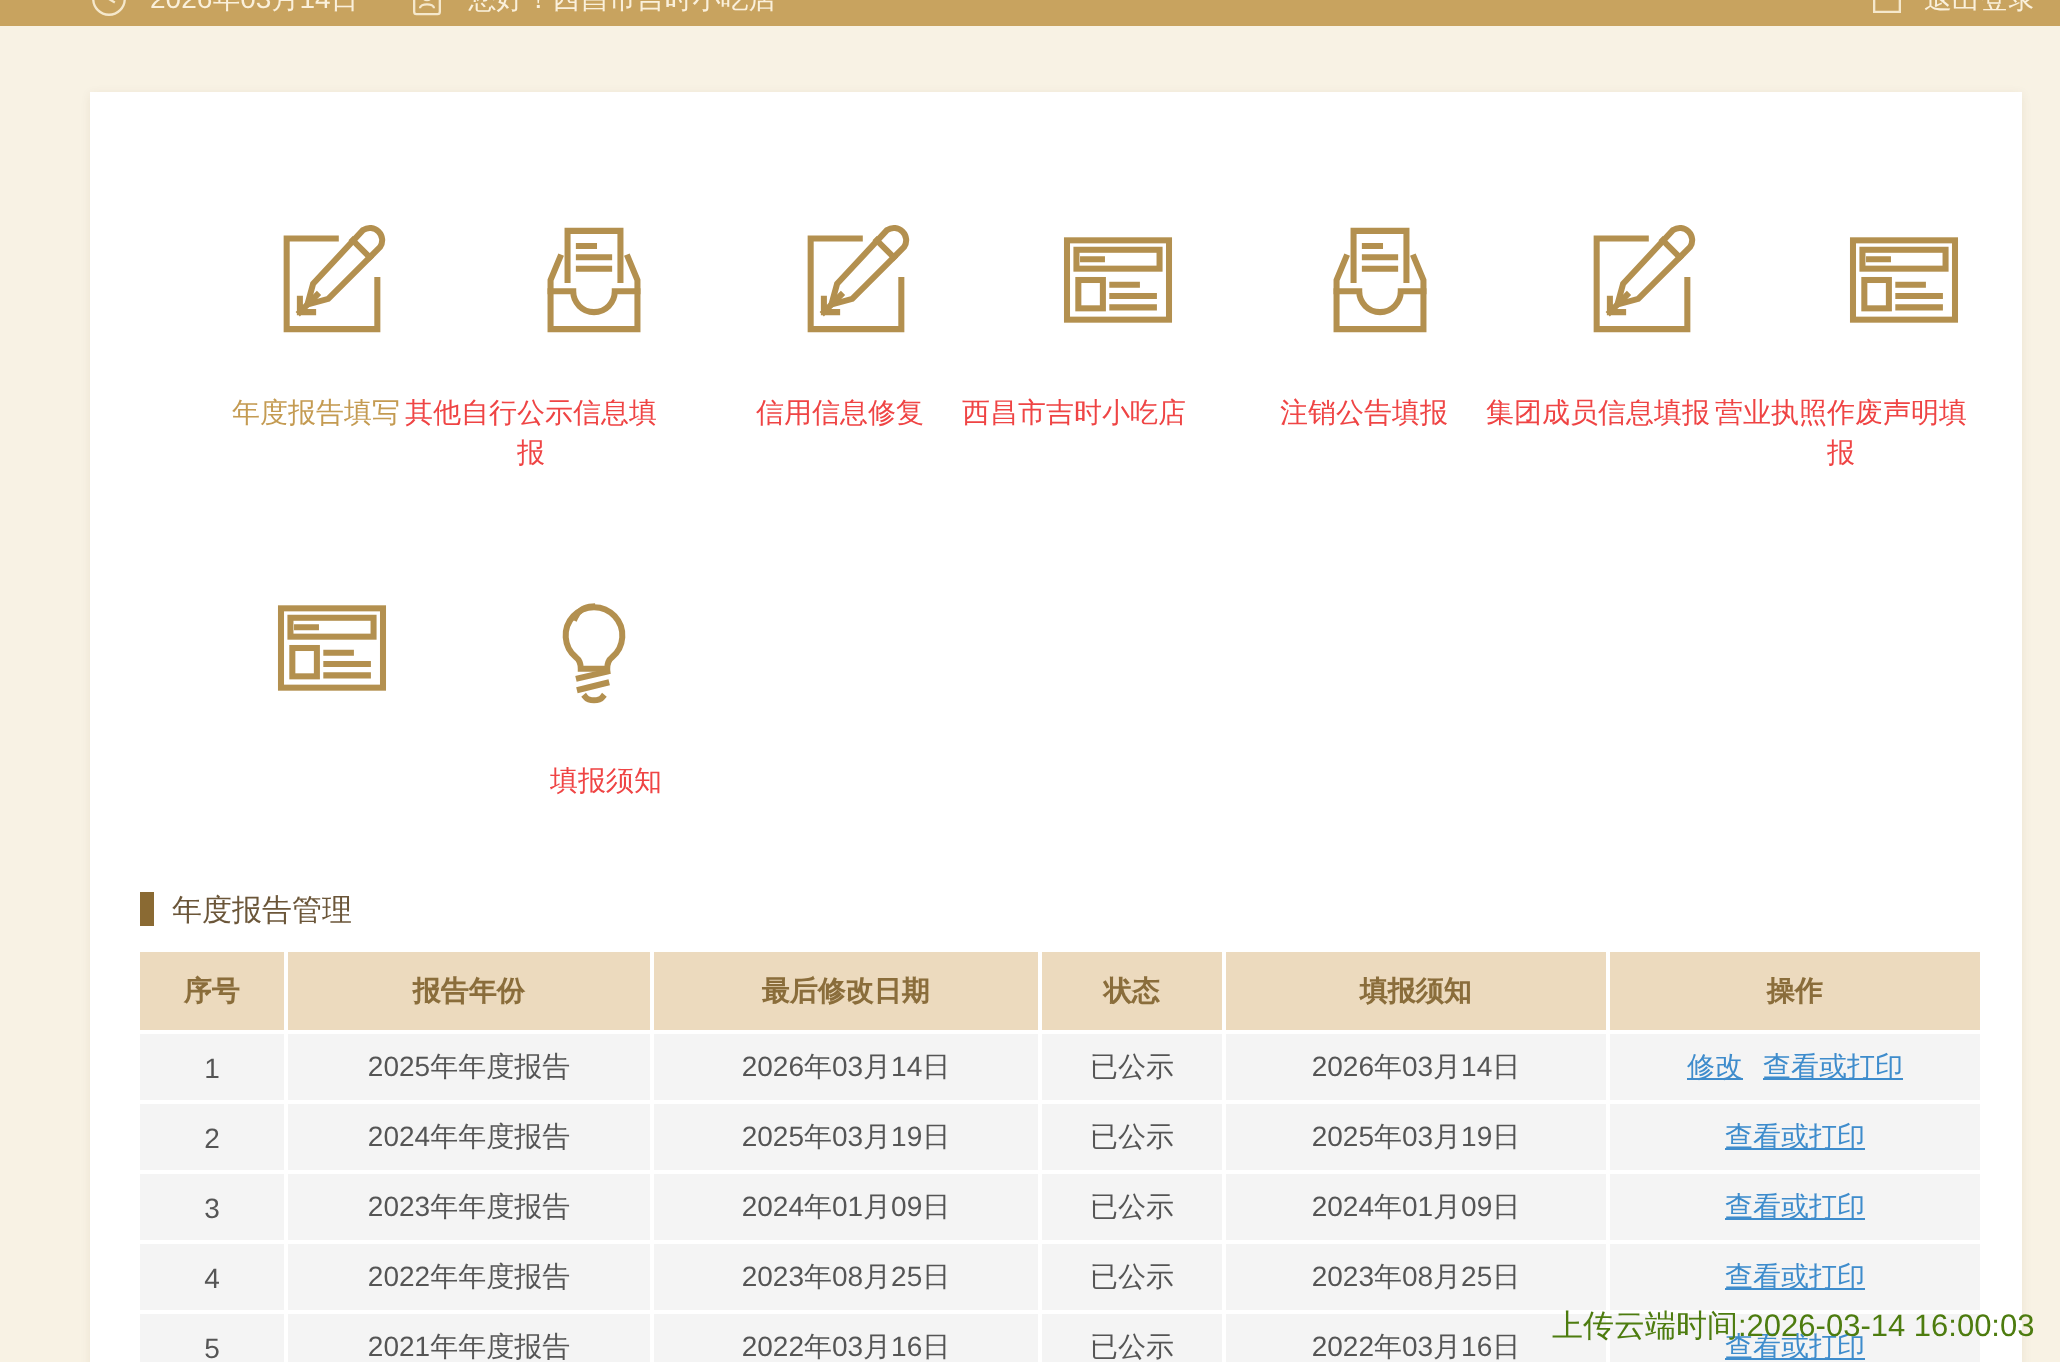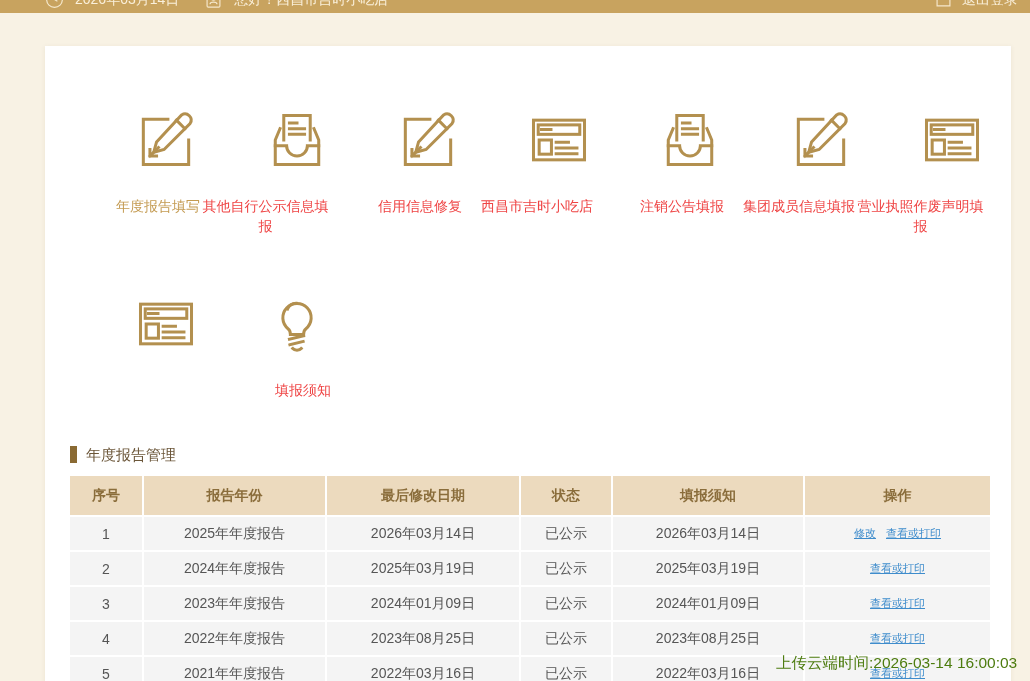--- a/index.html
+++ b/index.html
@@ -37,21 +37,21 @@
   .section-header{position:absolute;left:25px;top:400px;display:flex;}
   .section-bar{width:7px;height:17px;background:#8a6a33;}
   .section-title{margin-left:9px;font-size:15px;color:#6b5639;}
 
   
   .report-table{position:absolute;left:25px;top:430px;width:920px;display:flex;flex-direction:column;gap:2px;}
   .t-row{display:grid;grid-template-columns:72px 181px 192px 90px 190px 1fr;gap:2px;}
   .t-cell{background:#f4f4f4;height:33px;display:flex;align-items:center;justify-content:center;
     font-size:14px;color:#555555;}
   .t-head .t-cell{background:#ecdabe;color:#8a6d3b;font-weight:bold;height:39px;}
-  .t-cell.ops a{color:#3e8ccc;text-decoration:underline;margin:0 5px;cursor:pointer;font-size:11px;text-align:right;}
+  .t-cell.ops a{color:#3e8ccc;text-decoration:underline;margin:0 5px;cursor:pointer;font-size:14px;text-align:right;}
 
   
   .watermark{position:absolute;left:776px;top:653px;font-size:15.5px;color:#4d7c0f;z-index:9;white-space:nowrap;}
 
   svg.defs{position:absolute;width:0;height:0;}
 </style>
 </head>
 <body>
 
 <svg class="defs" aria-hidden="true">

